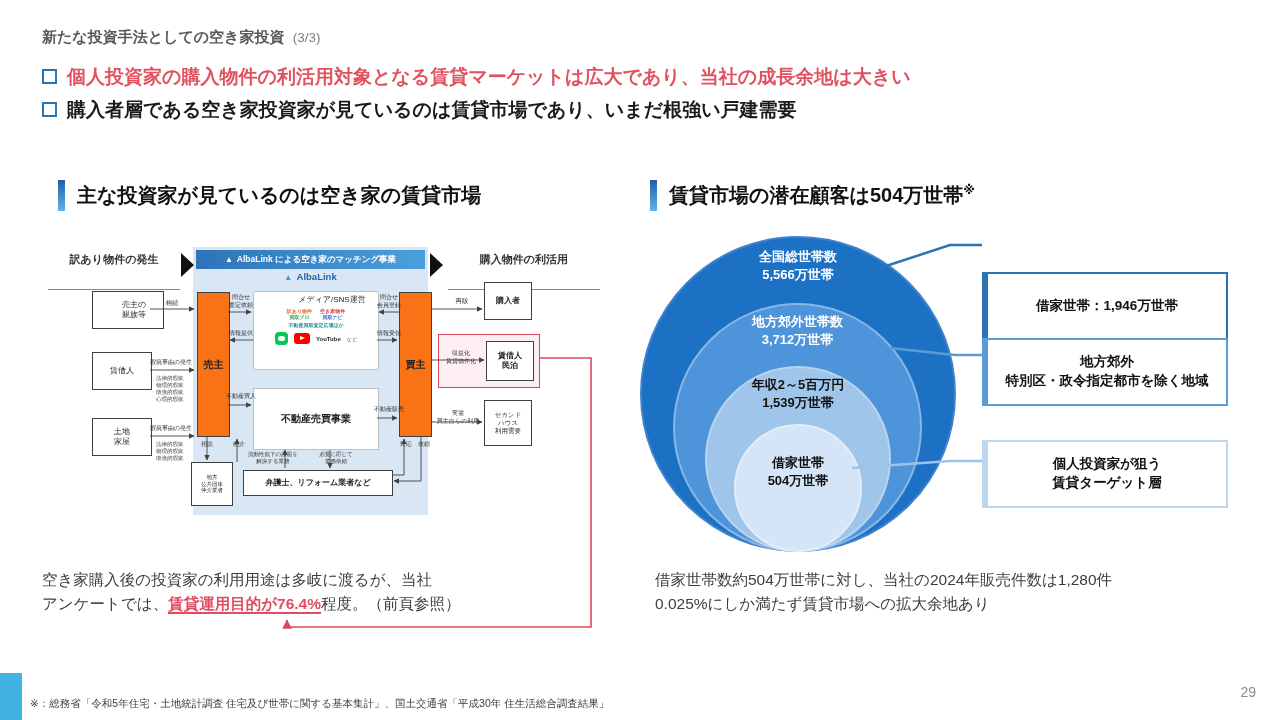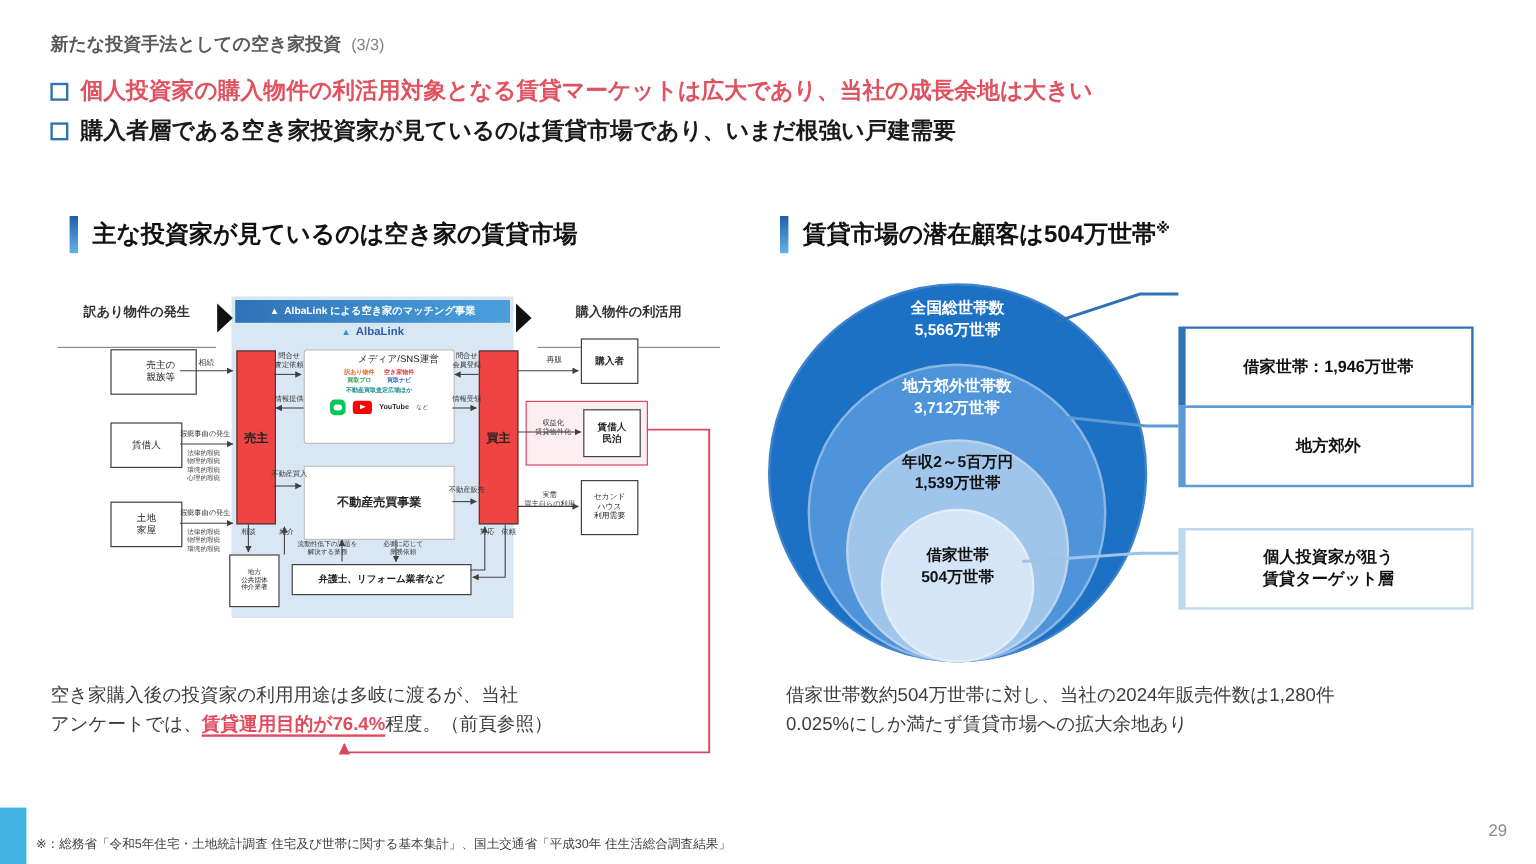--- a/index.html
+++ b/index.html
@@ -26,21 +26,21 @@
   
   .flow-label{position:absolute;font-size:11px;font-weight:bold;color:#333;text-align:center;
               border-bottom:1.5px solid #8a8a8a;padding-bottom:22px;}
   .panel{position:absolute;left:193px;top:247px;width:235px;height:268px;background:#d9e7f4;}
   .panel-head{position:absolute;left:196px;top:250px;width:229px;height:19px;line-height:19px;
               background:linear-gradient(90deg,#2f73b8,#4aa0dc);color:#fff;font-size:8.5px;font-weight:bold;
               text-align:center;}
   .logo-line{position:absolute;left:196px;top:271px;width:229px;text-align:center;font-size:9.5px;
              font-weight:bold;color:#2a5fa5;}
   .tri{color:#2e9bd6;font-size:8px;margin-right:2px;}
-  .vbox{position:absolute;background:#ef4444;border:1px solid #404040;display:flex;align-items:center;
+  .vbox{position:absolute;background:#f97316;border:1px solid #404040;display:flex;align-items:center;
         justify-content:center;font-size:10px;font-weight:bold;color:#222;}
   .sbox{position:absolute;background:#fff;border:1px solid #404040;display:flex;flex-direction:column;
         align-items:center;justify-content:center;text-align:center;font-size:8px;color:#222;line-height:1.25;}
   .lbl{position:absolute;text-align:center;color:#333;font-size:6px;line-height:1.25;}
   .dtl{position:absolute;text-align:left;color:#444;font-size:5.5px;line-height:1.3;}
   .media-box{position:absolute;left:253px;top:291px;width:124px;height:77px;background:#fff;
              border:1px solid #bfbfbf;border-radius:3px;text-align:center;}
   .media-title{font-size:8px;font-weight:normal;margin-top:2px;color:#222;padding-left:32px;}
   .media-logos{display:flex;justify-content:center;gap:8px;margin-top:3px;font-size:5px;line-height:1.2;font-weight:bold;}
   .media-tag{font-size:5px;color:#1f8f8f;margin-top:2px;font-weight:bold;}
@@ -262,20 +262,21 @@
       <div>借家世帯</div>
       <div>504万世帯</div>
     </div>
   </div>
 
   <div class="callout co1" style="top:238px;margin-top:34px;">
     <div>借家世帯：1,946万世帯</div>
   </div>
   <div class="callout co2" style="top:338px;">
     <div>地方郊外</div>
+    <div>特別区・政令指定都市を除く地域</div>
   </div>
   <div class="callout co3" style="top:440px;">
     <div>個人投資家が狙う</div>
     <div>賃貸ターゲット層</div>
   </div>
 
   <div class="note" style="left:655px;top:568px;width:590px;">
     <span>借家世帯数約504万世帯に対し、当社の2024年販売件数は1,280件</span><br>
     <span>0.025%にしか満たず賃貸市場への拡大余地あり</span>
   </div>

